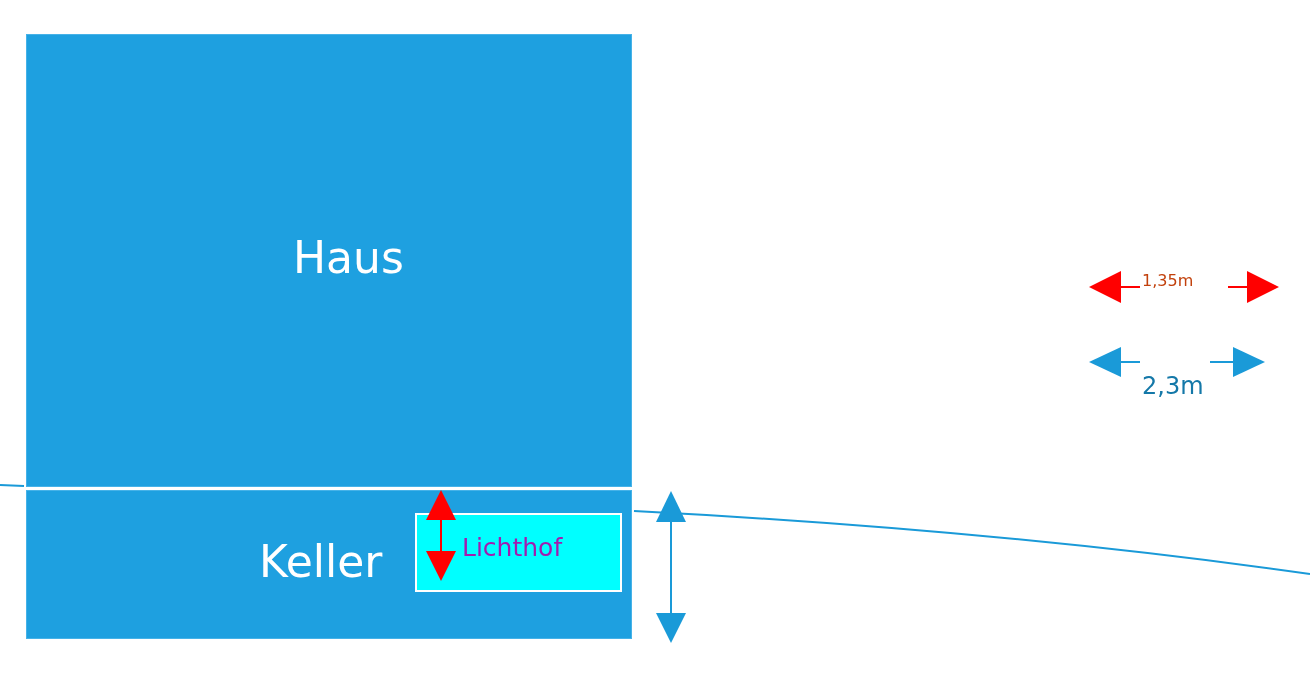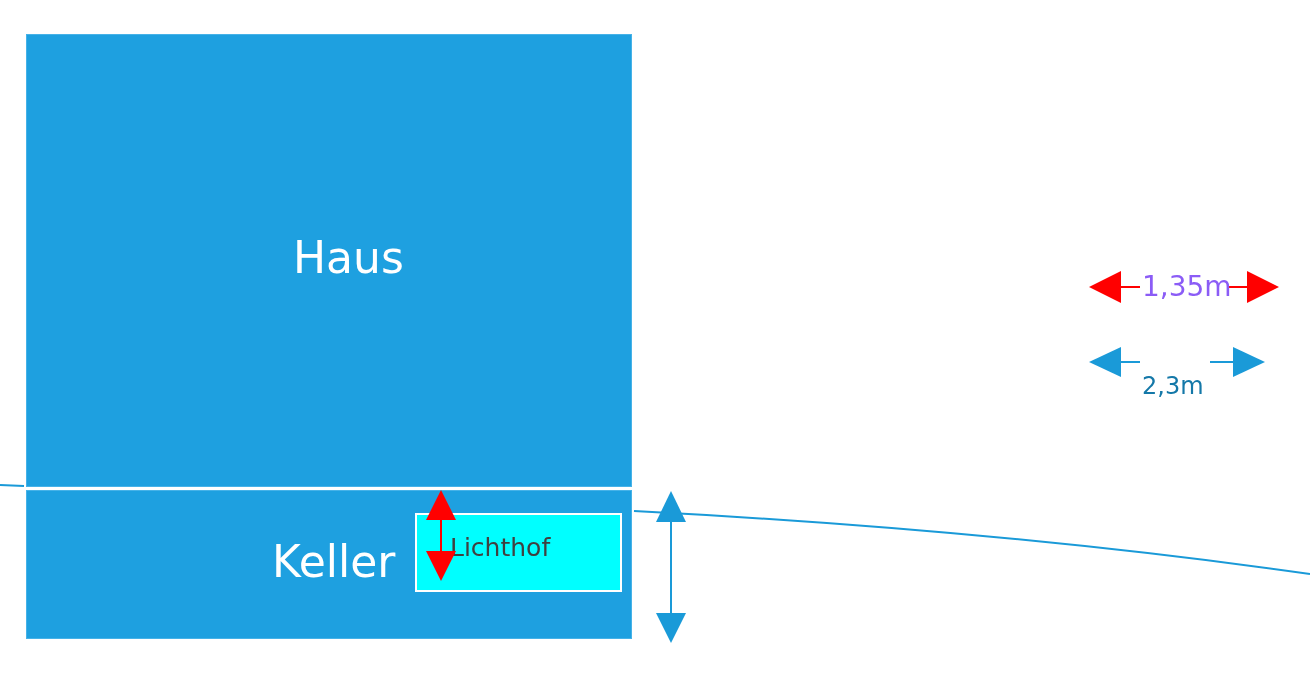--- a/index.html
+++ b/index.html
@@ -6,25 +6,25 @@
     body { width: 1310px; height: 690px; position: relative; overflow: hidden;
            font-family: "DejaVu Sans", "Liberation Sans", sans-serif; }
     .abs { position: absolute; }
     .haus { left: 26px; top: 34px; width: 606px; height: 453px; background: #1ea0e0;
             box-shadow: inset 0 0 0 1px #46b2e8; }
     .keller { left: 26px; top: 490px; width: 606px; height: 149px; background: #1ea0e0;
               box-shadow: inset 0 0 0 1px #46b2e8; }
     .divider { left: 26px; top: 487px; width: 606px; height: 3px; background: #ffffff; }
     .label-white { color: #ffffff; font-size: 44px; line-height: 1; white-space: nowrap; }
     .haus-label { left: 270px; top: 236px; margin-left: 23px; }
-    .keller-label { left: 272px; top: 540px; text-align: right; }
+    .keller-label { left: 259px; top: 540px; text-align: right; }
     .lichthof { left: 415px; top: 513px; width: 203px; height: 75px; background: #00ffff;
                 border: 2px solid #ffffff; }
-    .lichthof-label { left: 450px; top: 535px; color: #404040; font-size: 25px; line-height: 1; white-space: nowrap; }
-    .dim-red-label { left: 1142px; top: 273px; color: #8b5cf6; font-size: 28px; line-height: 1; white-space: nowrap; }
+    .lichthof-label { left: 462px; top: 535px; color: #a21caf; font-size: 25px; line-height: 1; white-space: nowrap; }
+    .dim-red-label { left: 1142px; top: 273px; color: #c2410c; font-size: 16px; line-height: 1; white-space: nowrap; }
     .dim-blue-label { left: 1142px; top: 349px; color: #1478a8; font-size: 24px; line-height: 1; white-space: nowrap; margin-top: 25px; }
     svg.overlay { position: absolute; left: 0; top: 0; }
   </style>
 </head>
 <body>
 
 <div class="abs haus"></div>
 <div class="abs divider"></div>
 <div class="abs keller"></div>
 

